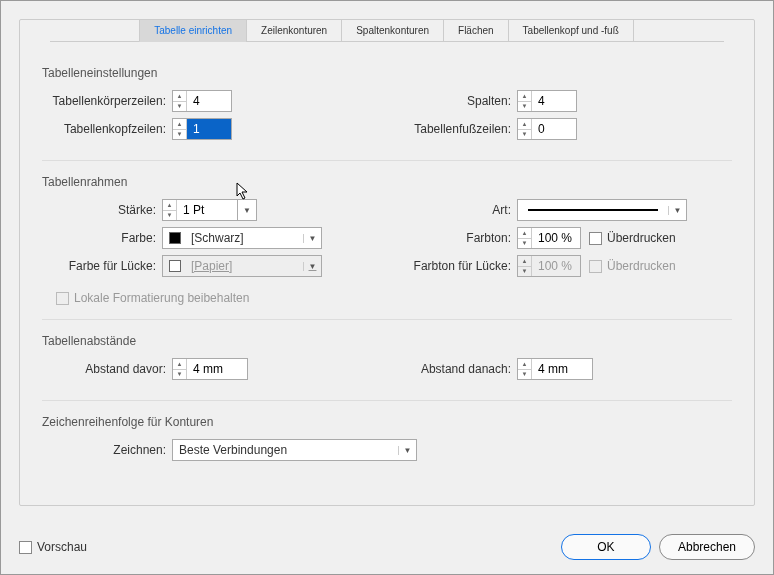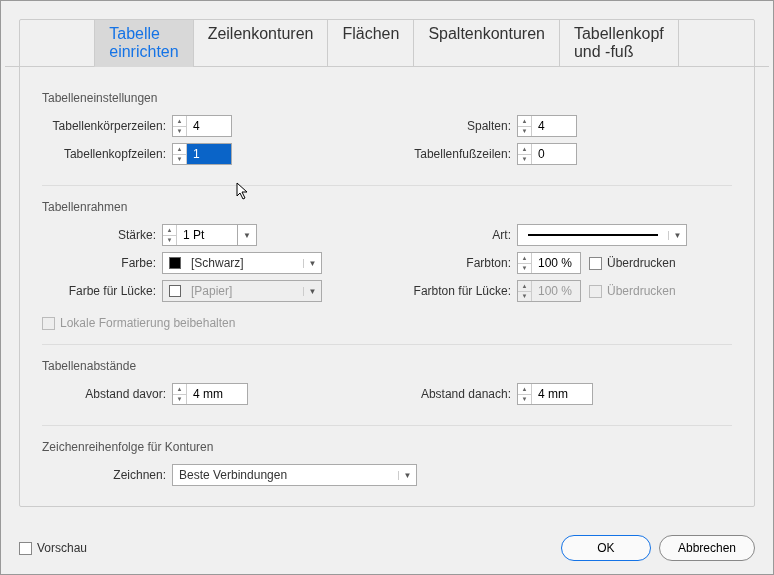--- a/index.html
+++ b/index.html
@@ -3,21 +3,21 @@
 <meta charset="utf-8">
 <style>
 * { box-sizing: border-box; margin: 0; padding: 0; }
 body { font-family: "Segoe UI", Tahoma, sans-serif; font-size: 12px; color: #333; background: #fff; width: 774px; height: 575px; overflow: hidden; }
 .dialog { width: 774px; height: 575px; border: 1px solid #999; background: #f0f0f0; display: flex; flex-direction: column; }
 .titlebar { background: #fff; padding: 8px 10px; font-size: 12px; border-bottom: 1px solid #ddd; }
 .content { flex: 1; padding: 18px; }
 .panel { border: 1px solid #ccc; border-radius: 2px; background: #f0f0f0; padding: 0; height: 100%; position: relative; }
 .tabs { display: flex; justify-content: center; border-bottom: none; margin-top: -1px; }
 .tabs .spacer { flex: 0 0 90px; border-bottom: 1px solid #ccc; }
-.tab { padding: 5px 14px; border: 1px solid #ccc; border-bottom: 1px solid #ccc; background: #f0f0f0; cursor: pointer; margin-left: -1px; font-size: 16px; }
+.tab { padding: 5px 14px; border: 1px solid #ccc; border-bottom: 1px solid #ccc; background: #f0f0f0; cursor: pointer; margin-left: -1px; font-size: 10px; }
 .tab:first-of-type { margin-left: 0; }
 .tab.active { background: #d8d8d8; color: #1473e6; border-bottom: 1px solid #d8d8d8; }
 .body { padding: 14px 22px; }
 .group-label { color: #555; margin: 10px 0 10px 0; }
 .row { display: flex; align-items: center; margin-bottom: 6px; }
 .split { display: flex; justify-content: space-between; }
 .col { flex: 1; }
 .lbl { display: inline-block; text-align: right; padding-right: 6px; color: #333; }
 .lbl.w120 { width: 130px; }
 .lbl.w110 { width: 120px; }
@@ -27,21 +27,21 @@
 .spinner .btns span:first-child { border-bottom: 1px solid #ccc; }
 .spinner input { border: none; outline: none; padding: 0 6px; width: 44px; font-size: 12px; background: transparent; }
 .spinner.sel input { background: #0a64c8; color: #fff; }
 .spinner.wide input { width: 60px; }
 .spinner.pct input { width: 48px; }
 .spinner.disabled { background: #eee; color: #999; }
 .spinner.disabled input { color: #999; }
 .select { display: inline-flex; align-items: center; border: 1px solid #aaa; background: #fff; height: 22px; position: relative; }
 .select .val { padding: 0 6px; flex: 1; display: flex; align-items: center; gap: 10px; }
 .select .chev { width: 18px; border-left: 1px solid #ccc; display: flex; align-items: center; justify-content: center; font-size: 8px; color: #555; }
-.select.disabled { background: #eee; color: #999; }
+.select.disabled { background: #eee; color: #999; text-decoration: underline; }
 .swatch { width: 12px; height: 12px; display: inline-block; border: 1px solid #666; }
 .swatch.black { background: #000; }
 .swatch.paper { background: #fff; }
 .strokeline { flex: 1; height: 2px; background: #000; margin: 0 4px; }
 .checkbox { display: inline-flex; align-items: center; gap: 5px; cursor: pointer; }
 .checkbox .box { width: 13px; height: 13px; border: 1px solid #888; background: #fff; }
 .checkbox.disabled { color: #999; cursor: default; }
 .checkbox.disabled .box { background: #eee; border-color: #bbb; }
 hr.sep { border: none; border-top: 1px solid #ddd; margin: 14px 0; }
 .footer { display: flex; align-items: center; padding: 10px 18px 14px 18px; }
@@ -53,22 +53,22 @@
 </head>
 <body>
 
 <div class="dialog">
   <div class="content">
     <div class="panel">
       <div class="tabs">
         <div class="spacer"></div>
         <div class="tab active">Tabelle einrichten</div>
         <div class="tab">Zeilenkonturen</div>
+        <div class="tab">Spaltenkonturen</div>
         <div class="tab">Flächen</div>
-        <div class="tab">Spaltenkonturen</div>
         <div class="tab">Tabellenkopf und -fuß</div>
         <div class="spacer"></div>
       </div>
       <div class="body">
 
         <div class="group-label">Tabelleneinstellungen</div>
         <div class="split">
           <div class="col">
             <div class="row">
               <span class="lbl w120">Tabellenkörperzeilen:</span>
@@ -188,21 +188,21 @@
                 <input disabled="" value="100 %" style="">
               </span>
               <span class="checkbox disabled" style="margin-left:8px">
                 <span class="box"></span>
                 <span>Überdrucken</span>
               </span>
             </div>
           </div>
         </div>
         <div class="row" style="margin-top:8px">
-          <span class="checkbox disabled" style="">
+          <span class="checkbox disabled" style="margin-left:14px">
             <span class="box"></span>
             <span>Lokale Formatierung beibehalten</span>
           </span>
         </div>
 
         <hr class="sep">
 
         <div class="group-label">Tabellenabstände</div>
         <div class="split">
           <div class="col">

